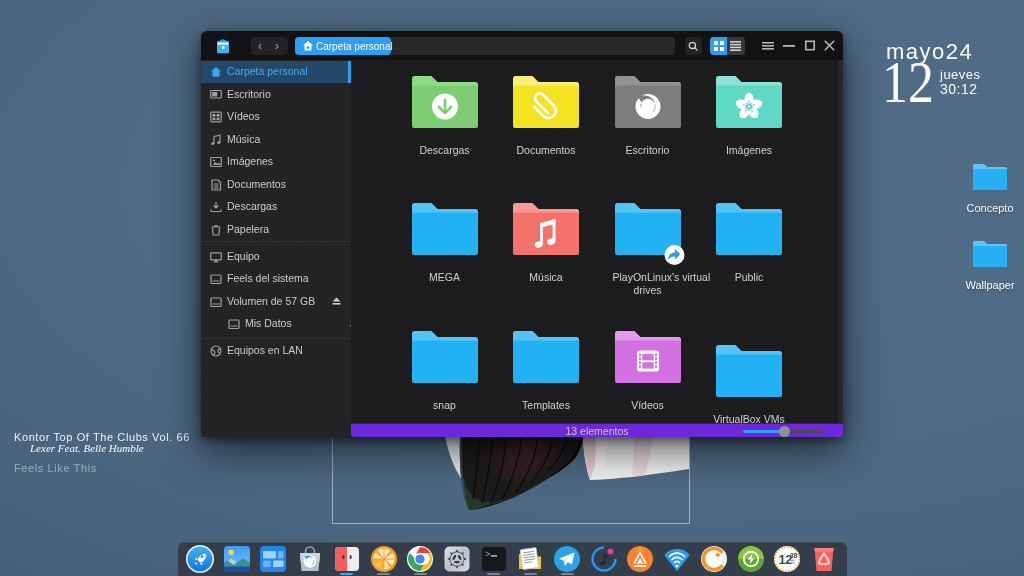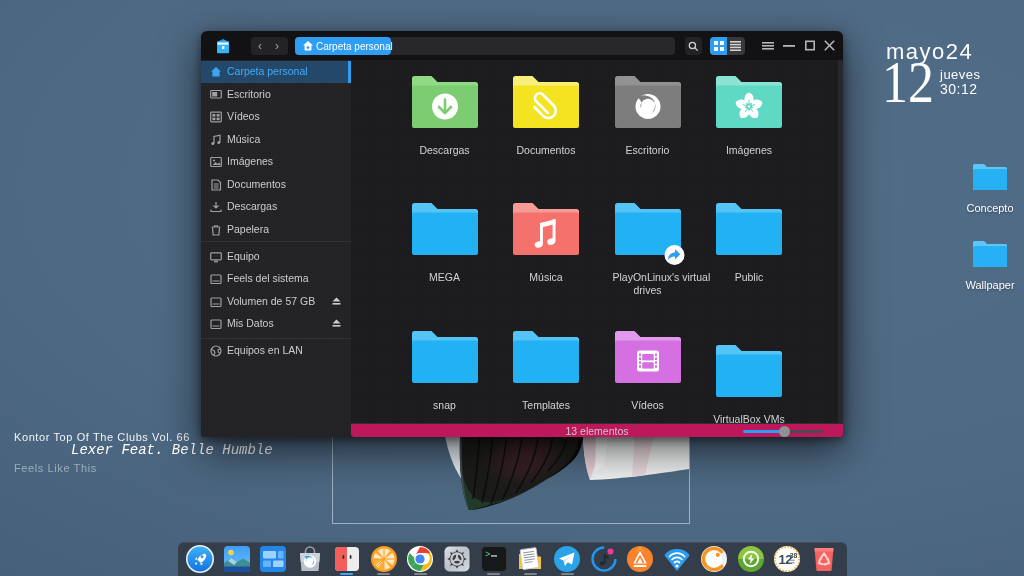--- a/index.html
+++ b/index.html
@@ -19,21 +19,21 @@
 
 #clock { position:absolute; left:880px; top:40px; color:#fdfdfd; }
 #clk-line1 { position:absolute; left:6px; top:-1px; font-size:22px; letter-spacing:1.5px; }
 #clk-12 { position:absolute; left:2px; top:13px; font-family:"Liberation Serif",serif; font-size:59px; line-height:59px; transform:scaleX(0.88); transform-origin:left top; }
 #clk-day { position:absolute; left:60px; top:27px; font-size:13px; letter-spacing:0.5px; }
 #clk-time { position:absolute; left:60px; top:41px; font-size:14px; letter-spacing:0.5px; }
 
 
 #music { position:absolute; left:0; top:425px; color:#fff; }
 #mu1 { position:absolute; left:14px; top:6px; font-size:11px; letter-spacing:0.6px; white-space:nowrap; color:rgba(255,255,255,0.92); }
-#mu2 { position:absolute; left:30px; top:17px; font-family:Liberation Mono, monospace; font-style:italic; font-size:14px; white-space:nowrap;margin-left:41px; }
+#mu2 { position:absolute; left:30px; top:17px; font-family:Liberation Serif, serif; font-style:italic; font-size:11px; white-space:nowrap; }
 #mu3 { position:absolute; left:14px; top:37px; font-size:11px; letter-spacing:0.6px; white-space:nowrap; color:rgba(255,255,255,0.45); }
 
 
 .dicon { position:absolute; width:80px; text-align:center; color:#fff; font-size:11px; text-shadow:0 1px 2px rgba(0,0,0,0.35); }
 .dicon svg { display:block; margin:0 auto 12px auto; }
 
 
 #win {
   position:absolute; left:201px; top:31px; width:642px; height:406px;
   background:#1b1b1d; border-radius:6px 6px 3px 3px;
@@ -73,21 +73,21 @@
   background:#1c1c1e;
   background-image:radial-gradient(rgba(255,255,255,0.016) 1px, transparent 1px);
   background-size:3px 3px;
 }
 .cell { position:absolute; width:102px; text-align:center; }
 .cell svg.folder { display:block; margin:0 auto; }
 .cell .flabel { margin-top:16px; font-size:10.5px; color:#d2d2d3; line-height:12.5px; }
 
 #statusbar {
   position:absolute; left:150px; bottom:0; right:0; height:14px;
-  background:#be185d; border-top:1px solid #2f2f31; border-radius:0 0 3px 3px;
+  background:#6d28d9; border-top:1px solid #2f2f31; border-radius:0 0 3px 3px;
   color:#c9c9ca; font-size:10.5px;
 }
 #stext { position:absolute; left:0; right:0; top:1px; text-align:center; }
 #slider { position:absolute; left:392px; top:6px; width:80px; height:3px; border-radius:2px; background:#4c4c4e; }
 #slider .fill { position:absolute; left:0; top:0; width:41px; height:3px; background:#2e9df4; border-radius:2px; }
 #slider .knob { position:absolute; left:36px; top:-4px; width:11px; height:11px; border-radius:50%; background:#919193; }
 
 
 #dock {
   position:absolute; left:178px; top:542px; width:669px; height:34px;
@@ -321,21 +321,21 @@
     <svg width="12" height="12" viewBox="0 0 12 12">
           <rect x="1" y="2" width="10" height="8.5" rx="1" fill="none" stroke="#9fa0a2" stroke-width="1.2"></rect>
           <line x1="2.5" y1="8" x2="9.5" y2="8" stroke="#9fa0a2"></line>
         </svg>
     <span class="lbl">Volumen de 57 GB</span>
     <svg class="eject" width="9" height="10" viewBox="0 0 9 10">
           <path d="M0.5 5.5 L4.5 1.5 L8.5 5.5 Z" fill="#cbccce"></path>
           <rect x="0.5" y="7" width="8" height="1.6" fill="#cbccce"></rect>
         </svg>
   </div>
-      <div class="srow" style="top:253px;">
+      <div class="srow" style="top:253px;margin-left:18px;">
     <svg width="12" height="12" viewBox="0 0 12 12">
           <rect x="1" y="2" width="10" height="8.5" rx="1" fill="none" stroke="#9fa0a2" stroke-width="1.2"></rect>
           <line x1="2.5" y1="8" x2="9.5" y2="8" stroke="#9fa0a2"></line>
         </svg>
     <span class="lbl">Mis Datos</span>
     <svg class="eject" width="9" height="10" viewBox="0 0 9 10">
           <path d="M0.5 5.5 L4.5 1.5 L8.5 5.5 Z" fill="#cbccce"></path>
           <rect x="0.5" y="7" width="8" height="1.6" fill="#cbccce"></rect>
         </svg>
   </div>

